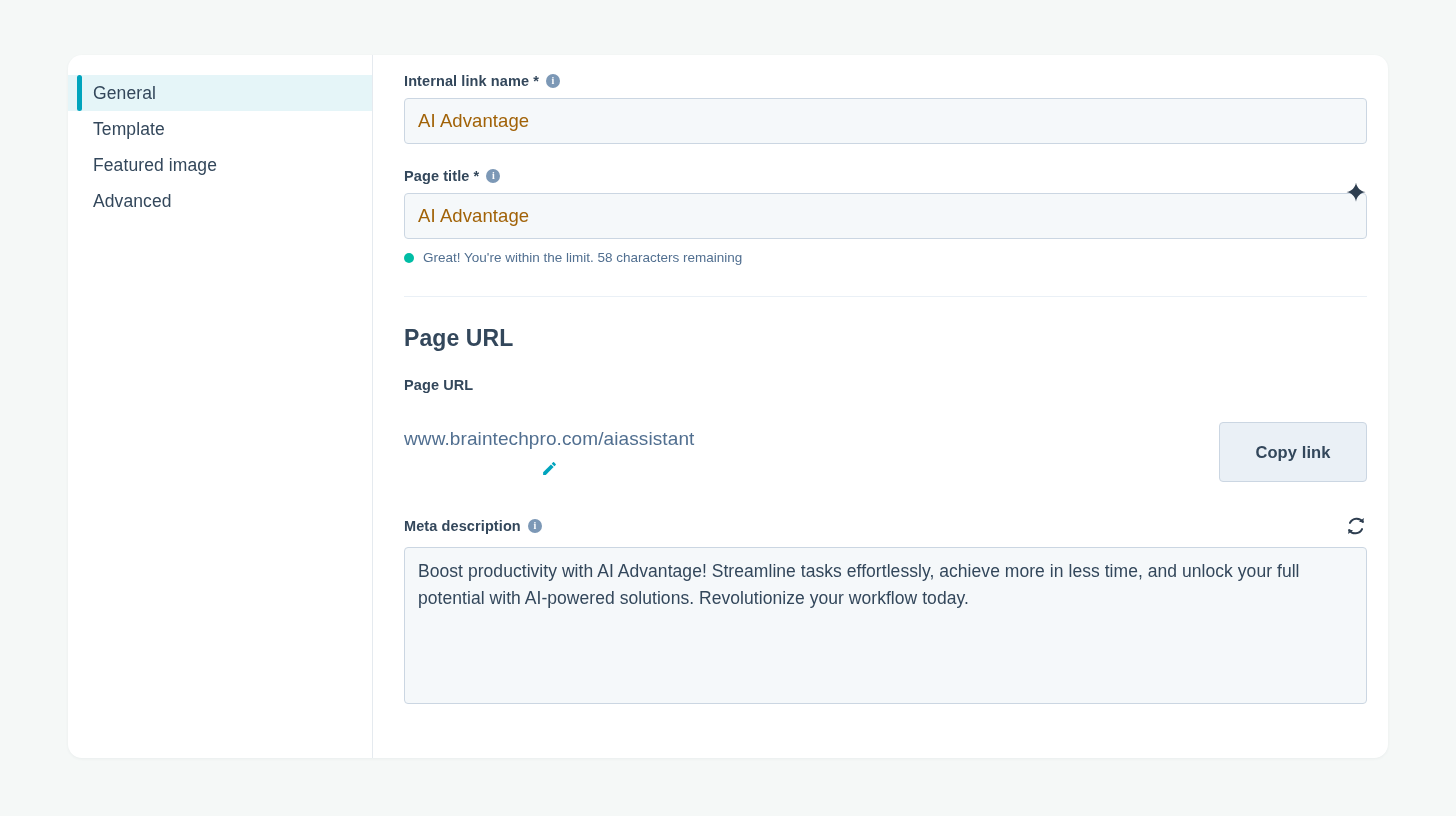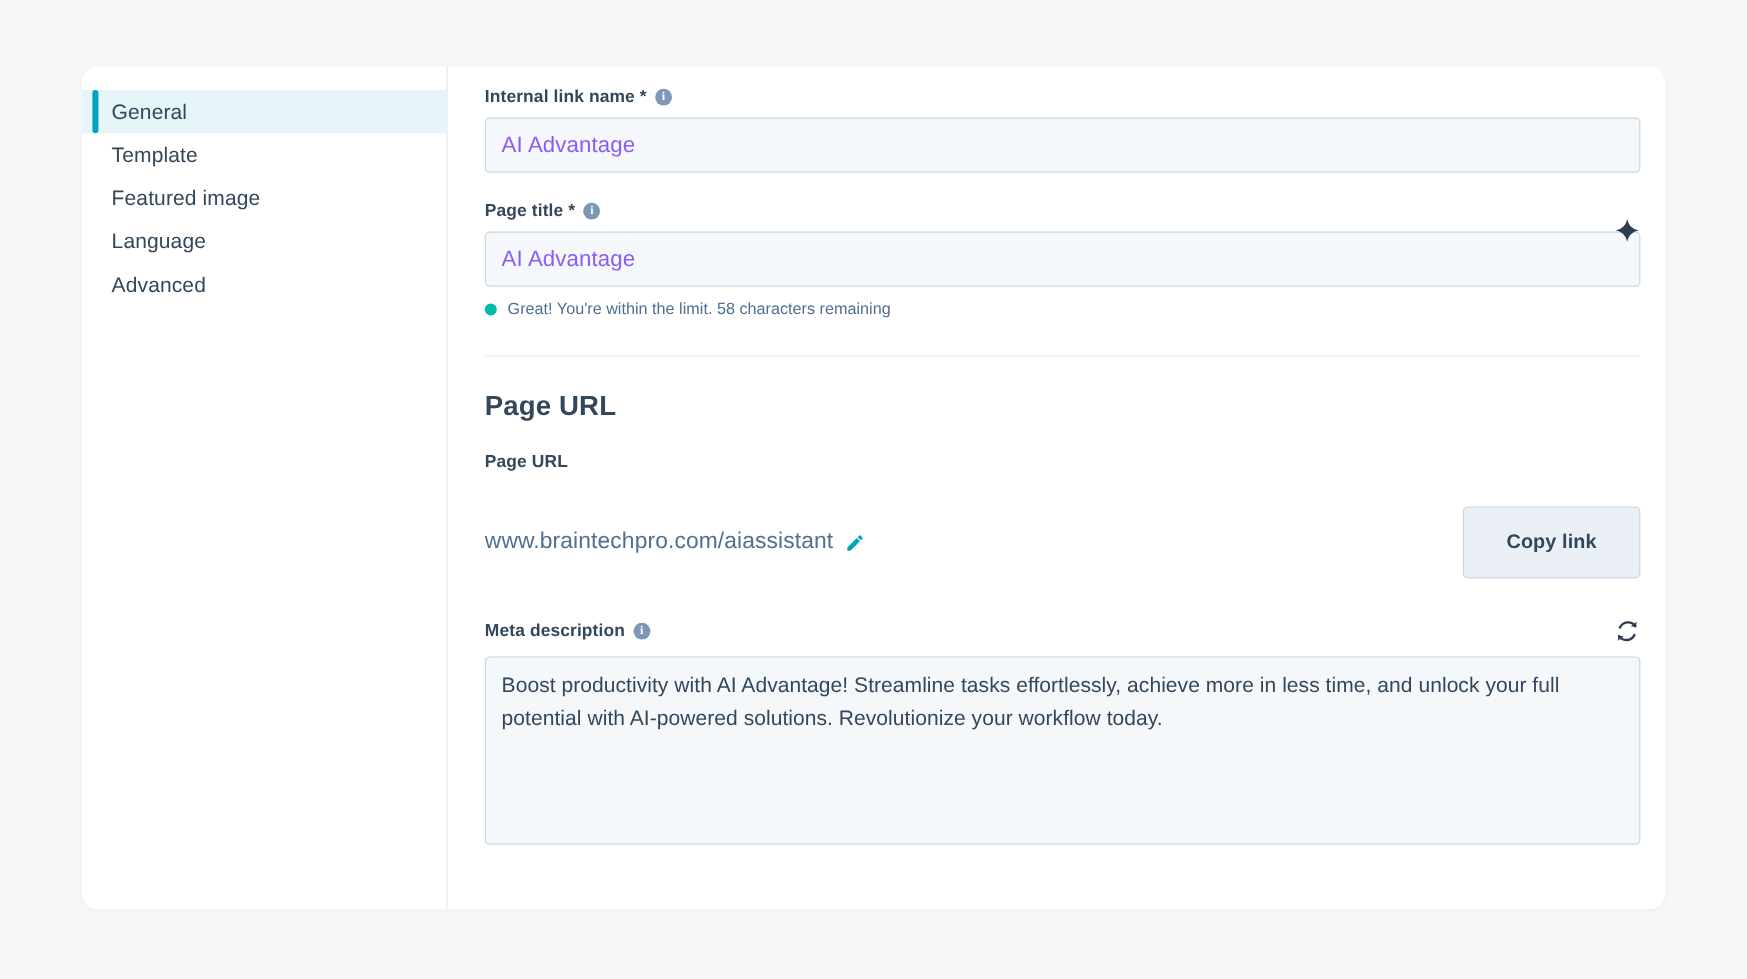--- a/index.html
+++ b/index.html
@@ -97,21 +97,21 @@
   }
 
   .text-input {
     margin-top: 9px;
     width: 963px;
     height: 46px;
     box-sizing: border-box;
     border: 1px solid #cbd6e2;
     border-radius: 4px;
     background: #f5f8fa;
-    color: #8b5cf6;
+    color: #a16207;
     font-family: "Liberation Sans", sans-serif;
     font-size: 18.5px;
     padding: 4px 13px;
     outline: none;
     letter-spacing: 0.1px;
   }
 
   .helper {
     margin-top: 11px;
     display: flex;
@@ -147,20 +147,21 @@
     margin-top: 29px;
     display: flex;
     align-items: center;
     width: 963px;
     justify-content: space-between;
   }
   .url-text-wrap {
     display: flex;
     align-items: center;
     gap: 10px;
+    flex-direction: column;
   }
   .url-text {
     font-size: 19px;
     color: #516f90;
     letter-spacing: 0.1px;
   }
   .pencil-icon { display: inline-flex; }
 
   .copy-btn {
     width: 148px;
@@ -225,23 +226,20 @@
 
   <nav class="sidebar">
     <div class="nav-item active">
       <span>General</span>
     </div>
     <div class="nav-item">
       <span>Template</span>
     </div>
     <div class="nav-item">
       <span>Featured image</span>
-    </div>
-    <div class="nav-item">
-      <span>Language</span>
     </div>
     <div class="nav-item">
       <span>Advanced</span>
     </div>
   </nav>
 
   <div class="content">
 
     
     <div class="field-label">

